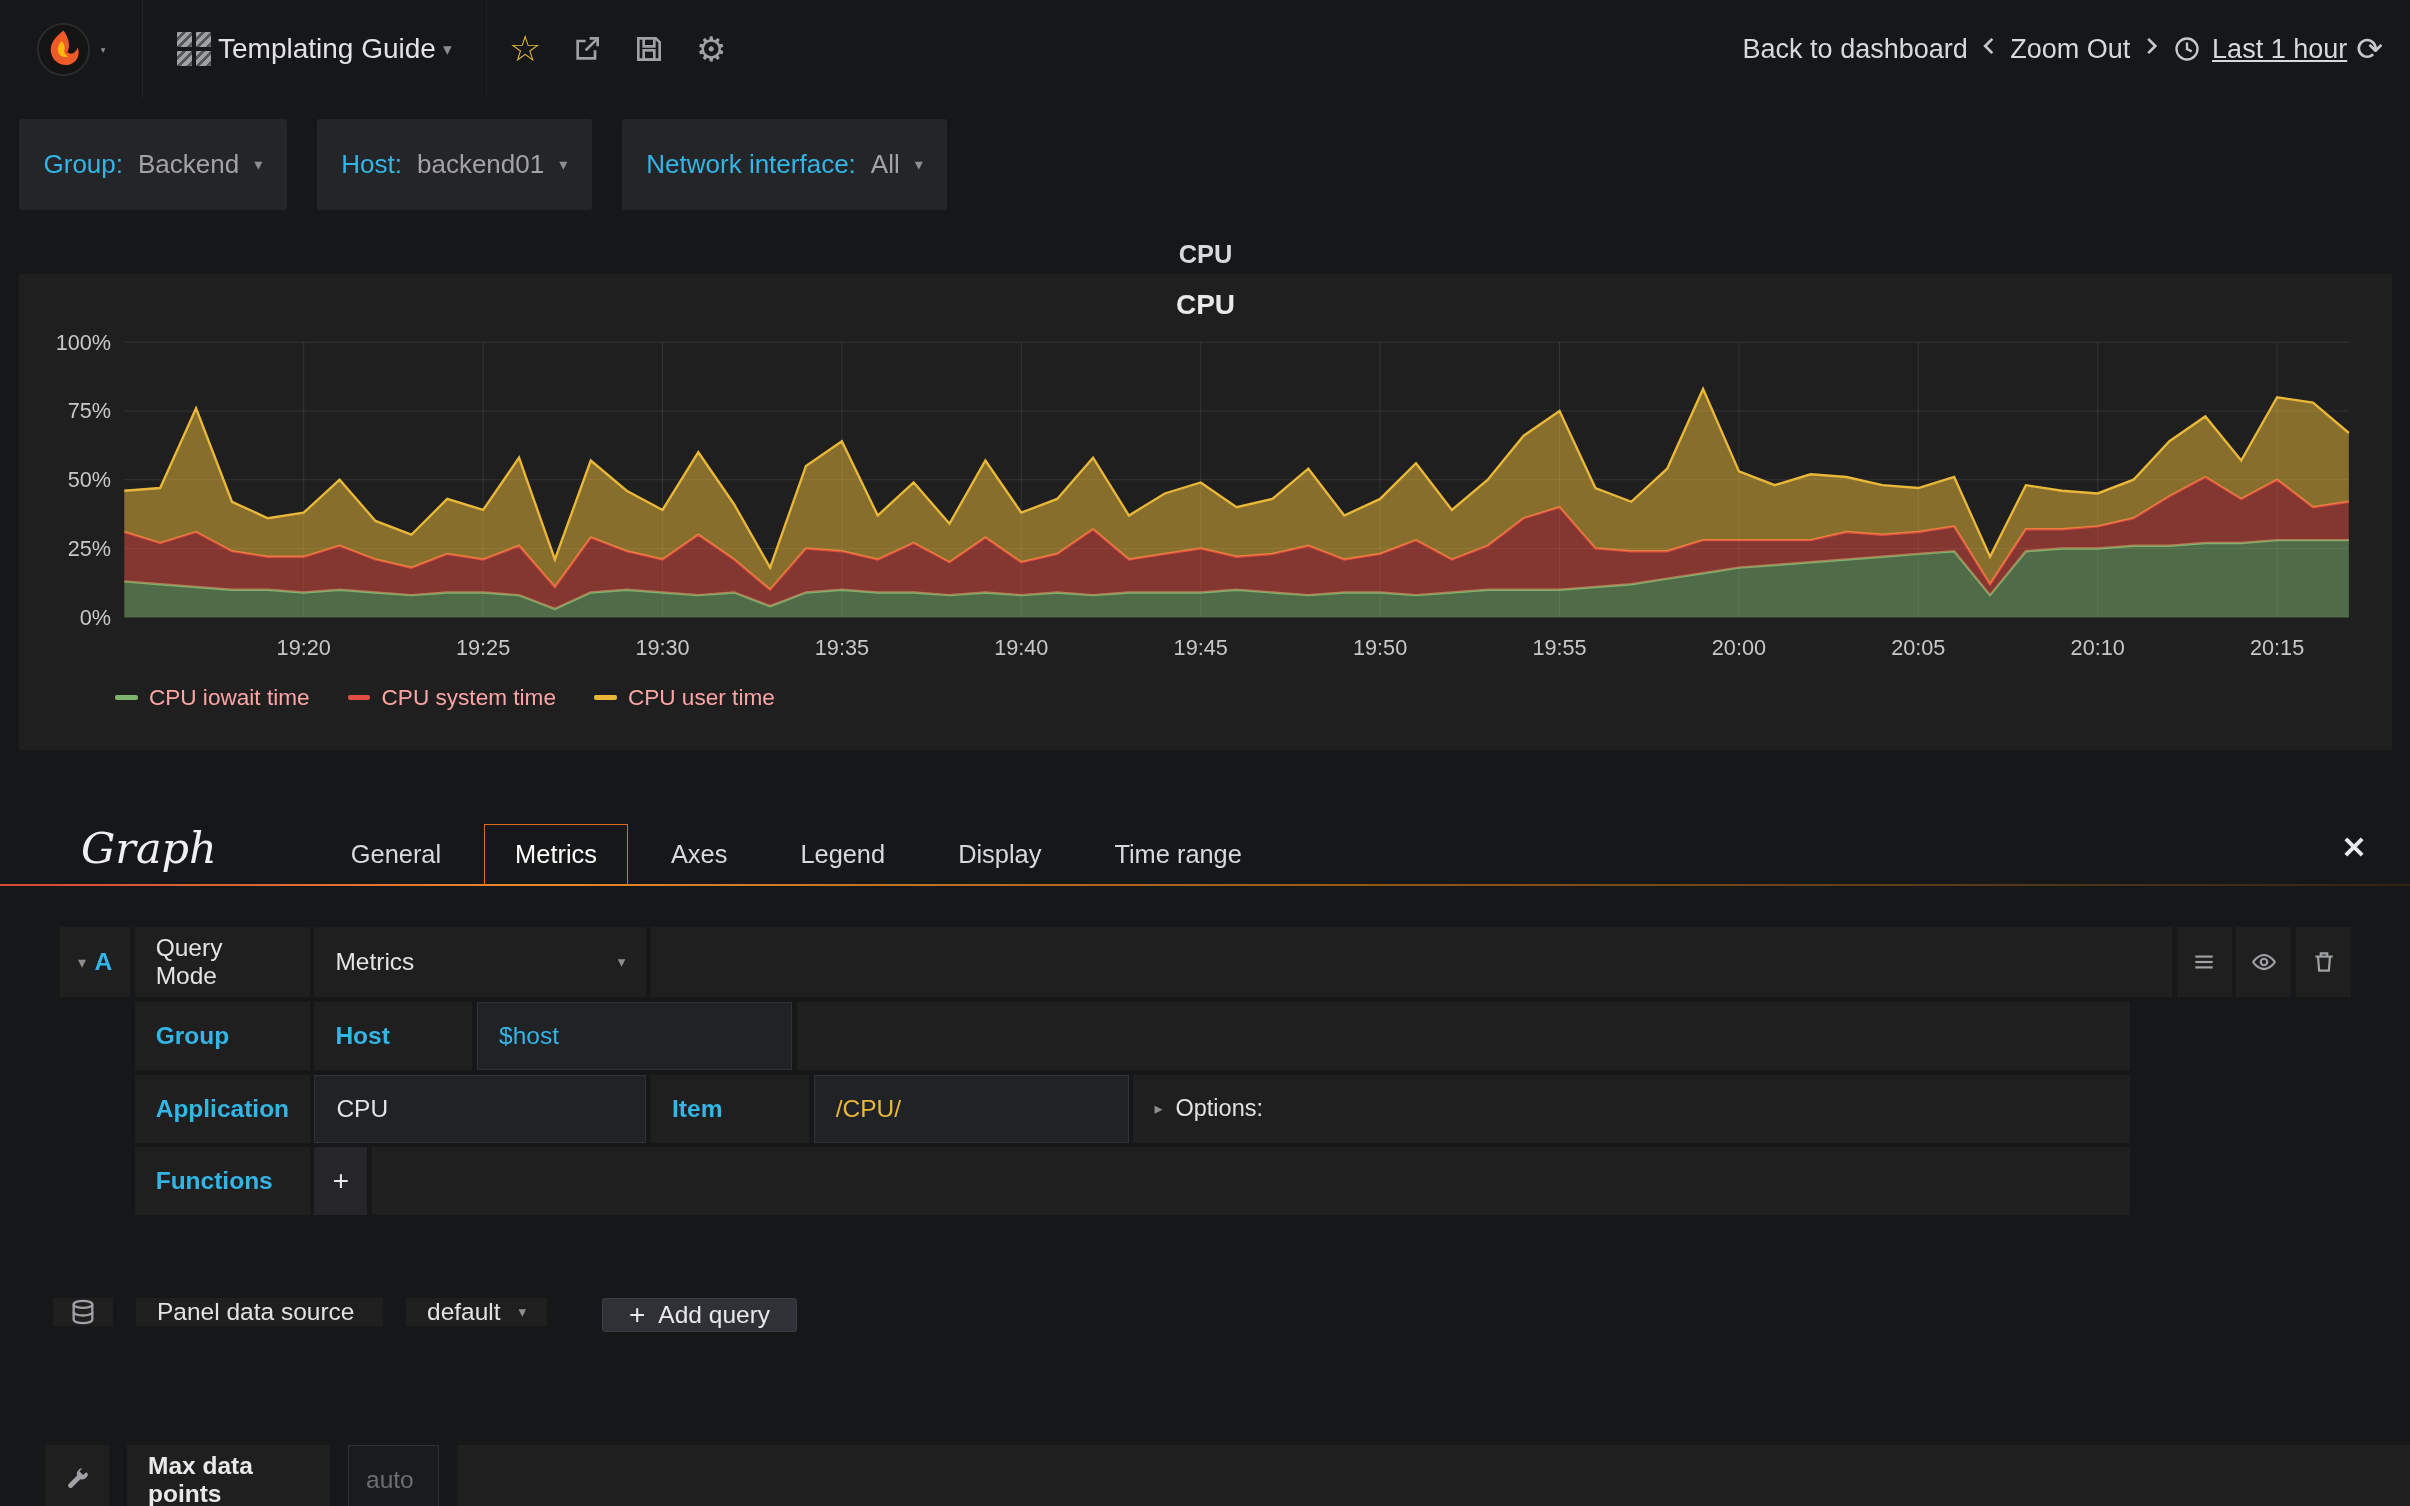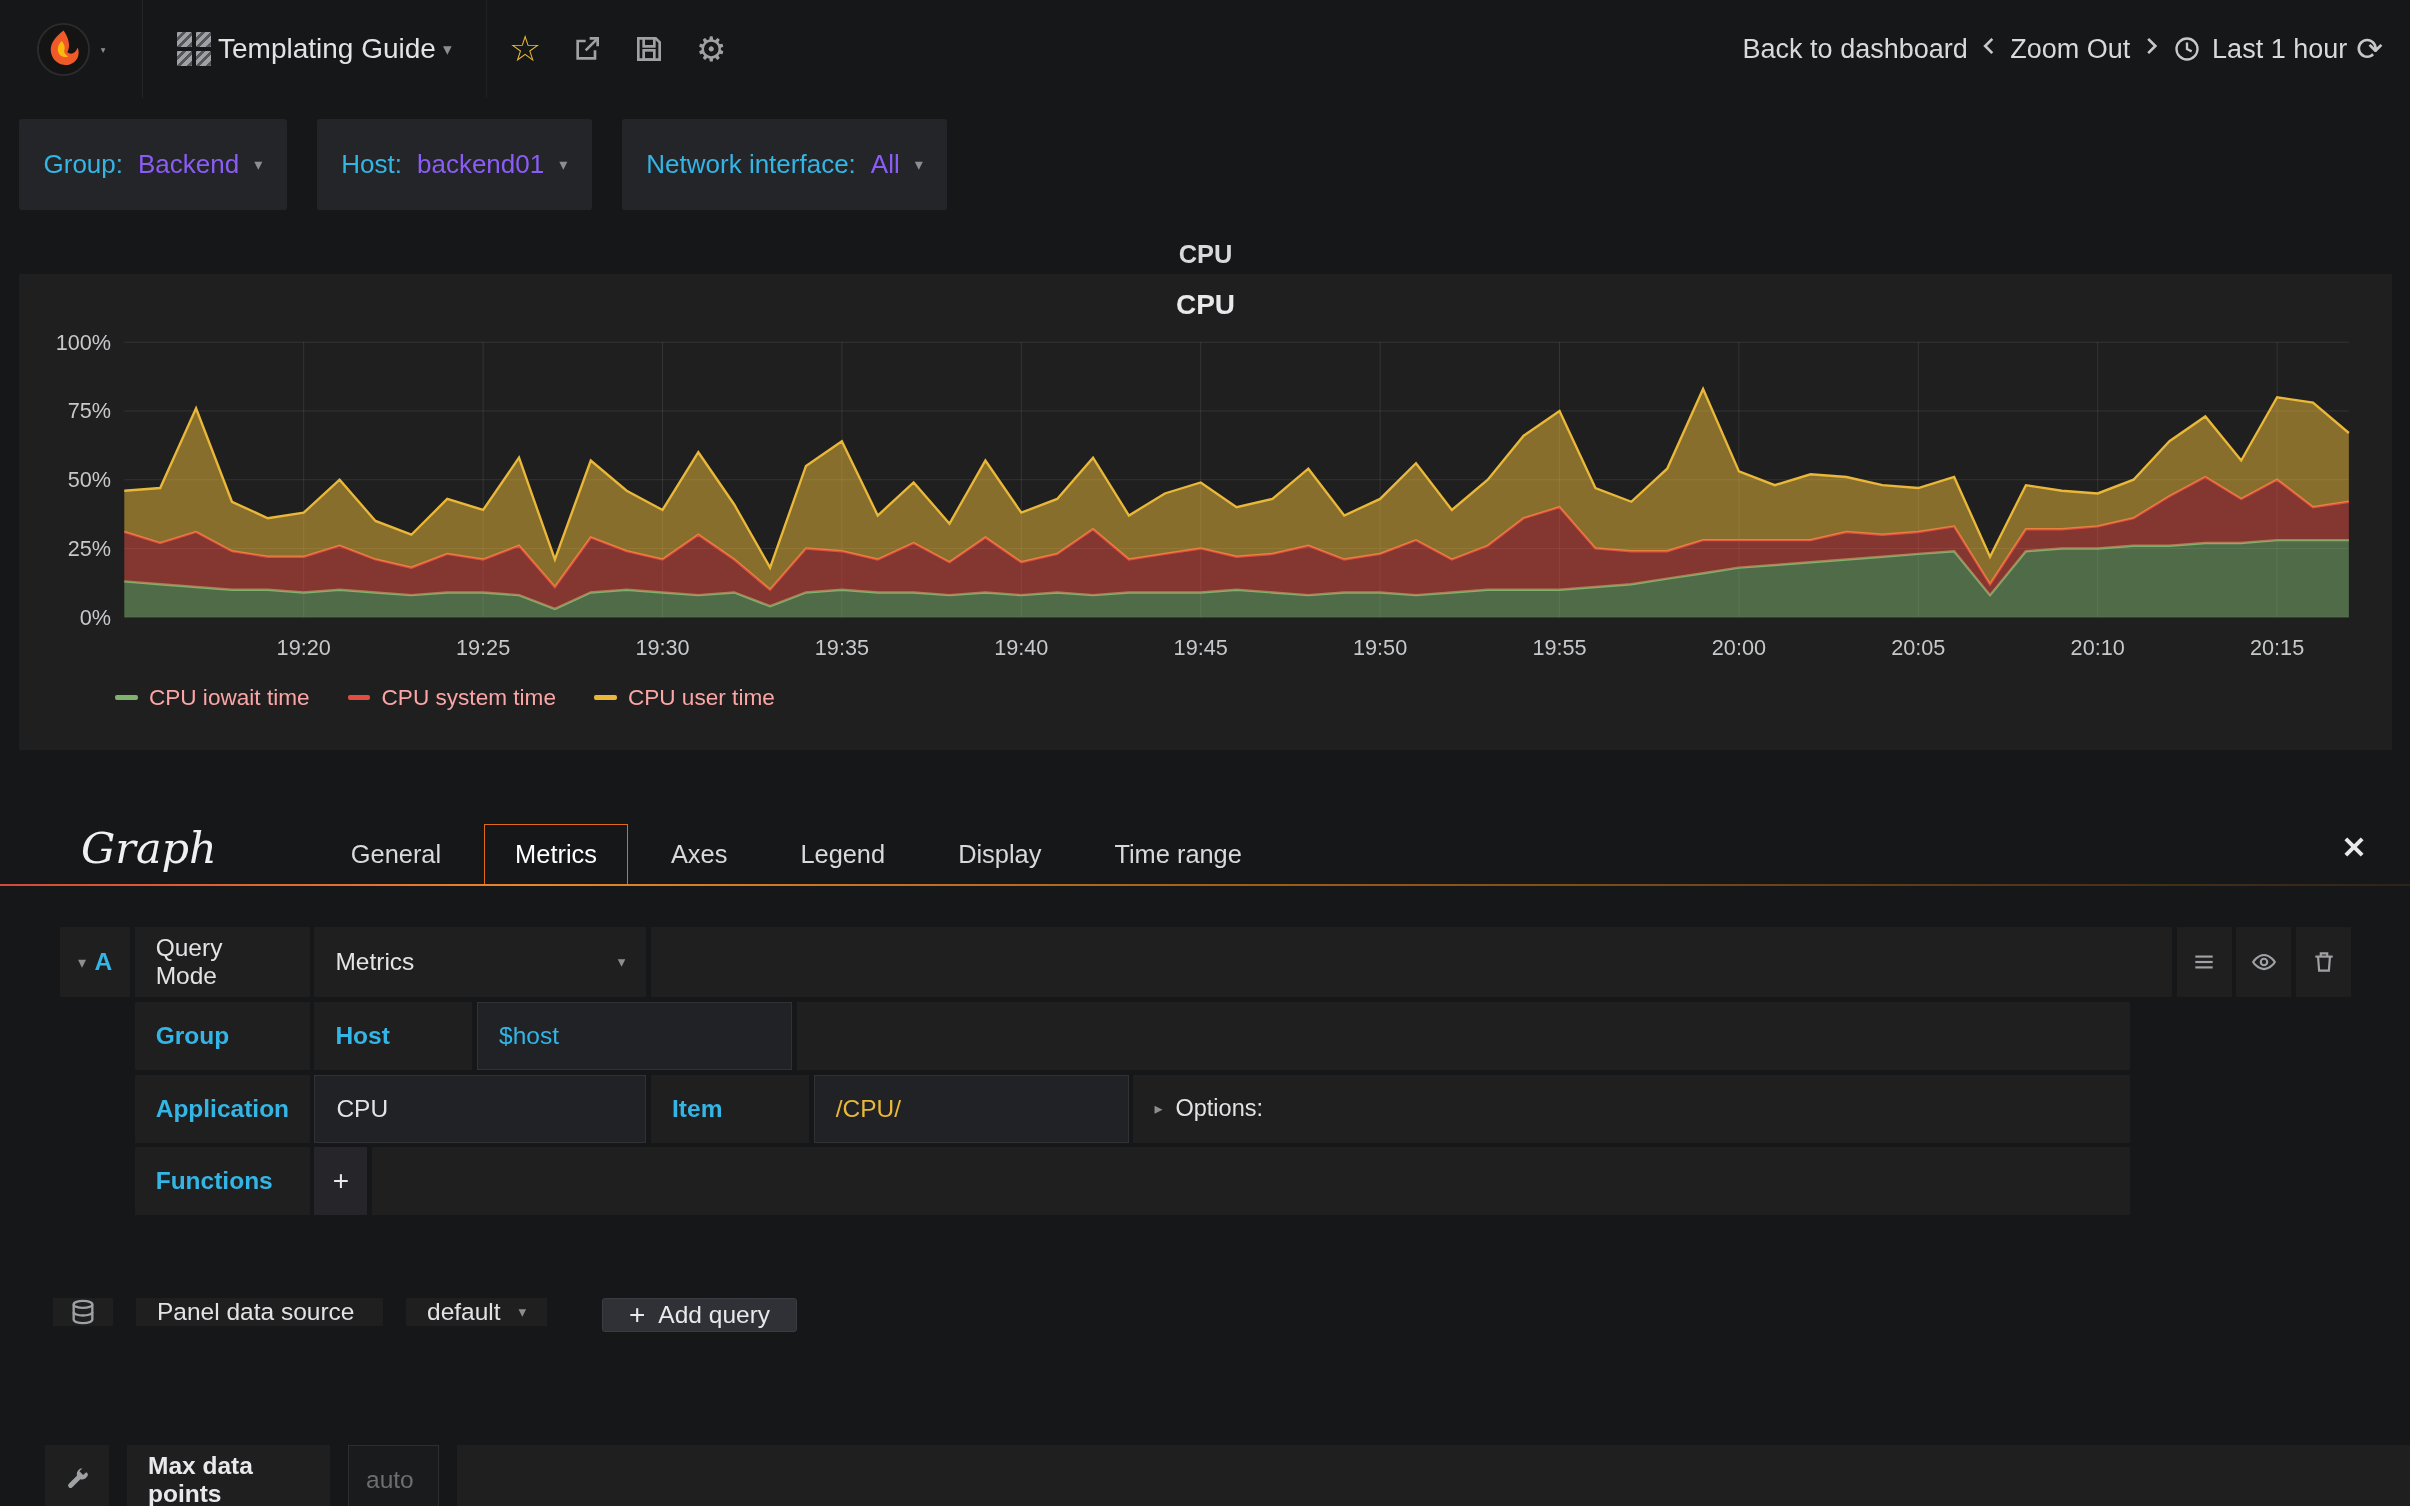--- a/index.html
+++ b/index.html
@@ -19,32 +19,32 @@
   .grid-icon i { background:repeating-linear-gradient(135deg,#9fa1a4 0 3.8px,#55565a 3.8px 6.6px); border-radius:0.9px; }
   .nav-actions { display:flex; align-items:center; padding:0 7.5px; }
   .nav-icon-btn { width:62px; height:98px; display:flex; align-items:center; justify-content:center;
                   font-size:32px; color:#9fa1a4; cursor:pointer; }
   .nav-icon-btn svg { width:32px; height:32px; stroke:#9fa1a4; stroke-width:2; fill:none; }
   .star { color:#eab839; font-size:36px; }
   .gear { font-size:34px; }
   .nav-right { margin-left:auto; display:flex; align-items:center; gap:9px; padding-right:28px;
                font-size:27px; color:#d8d9da; }
   .nav-right .chev svg { width:24.5px; height:32px; stroke:#c7c8c9; stroke-width:2.6; fill:none; }
-  .timepicker { display:flex; align-items:center; gap:11.3px; cursor:pointer; }
+  .timepicker { display:flex; align-items:center; gap:11.3px; cursor:pointer;text-decoration:underline; }
   .timepicker svg { width:28px; height:28px; stroke:#c7c8c9; stroke-width:2; fill:none; }
   .refresh { font-size:32px; color:#c7c8c9; cursor:pointer; }
   .caret { color:#8e8e91; font-size:0.62em; }
   .clickable { cursor:pointer; }
 
   
   .submenu { display:flex; gap:30px; padding:21px 19px 21px 19px; }
   .var-box { background:#242529; height:91px; padding:0 24.5px; display:flex; align-items:center; gap:15px;
              font-size:26px; border-radius:2.8px; cursor:pointer; }
   .var-label { color:#33b5e5; }
-  .var-value { color:#8b5cf6; }
+  .var-value { color:#a3a3a3; }
 
   
   .panel-title { text-align:center; font-size:25.4px; font-weight:bold; color:#d8d9da; height:43px; line-height:47px; }
   .panel { margin:0 19px; height:476px; background:#1f1f20; padding-top:3.8px; }
   .graph-title { text-align:center; font-size:28px; font-weight:bold; color:#e9e9eb; height:49px; line-height:53px; }
   #chart { height:345px; margin:0 13px; }
   .grid { stroke:rgba(255,255,255,0.10); stroke-width:1; }
   .tick { fill:#c7c8c9; font-size:23px; font-family:"Liberation Sans",sans-serif; }
   #legend { display:flex; gap:38px; padding:13px 0 0 96px; font-size:22.6px; color:#fca5a5; }
   .legend-item { display:flex; align-items:center; cursor:pointer; }

